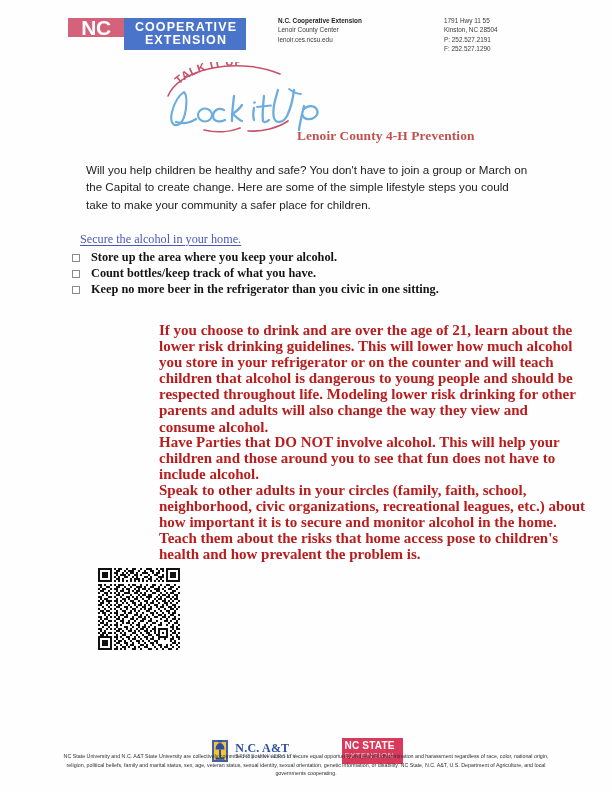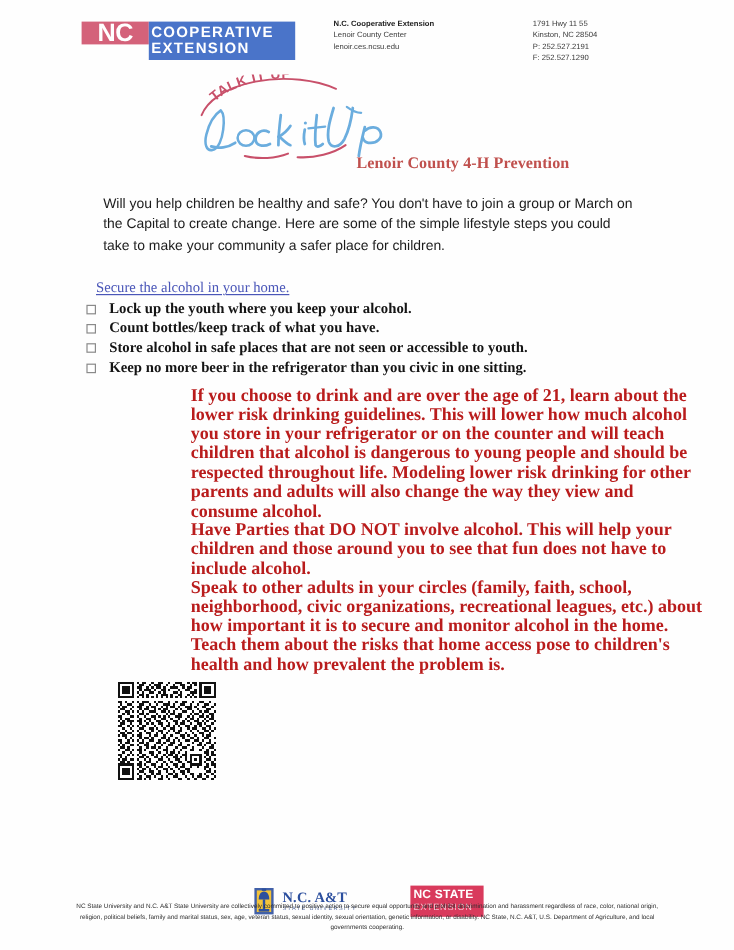--- a/index.html
+++ b/index.html
@@ -42,21 +42,21 @@
     color: #ffffff;
     font-family: "Liberation Sans", sans-serif;
     font-weight: bold;
     font-size: 21px;
     letter-spacing: -0.5px;
   }
   .nc-logo-right {
     flex: 1; height: 32px;
     background: #4a74c9;
     display: flex; flex-direction: column;
-    justify-content: center;
+    align-items: center; justify-content: center;
     padding-left: 2px;
   }
   .nc-logo-right span {
     color: #ffffff;
     font-weight: bold;
     font-size: 12.5px;
     letter-spacing: 1.1px;
     line-height: 13px;
   }
 
@@ -321,29 +321,25 @@
 
   <div class="doc-title">Lenoir County 4-H Prevention</div>
 
   <div class="intro">Will you help children be healthy and safe? You don't have to join a group or March on the Capital to create change. Here are some of the simple lifestyle steps you could take to make your community a safer place for children.</div>
 
   <div class="secure-head">Secure the alcohol in your home.</div>
 
   <div class="checklist">
     <div class="check-row">
       <span class="check-box"></span>
-      <span class="check-label">Lock up the youth where you keep your alcohol.</span>
+      <span class="check-label">Store up the area where you keep your alcohol.</span>
     </div>
     <div class="check-row">
       <span class="check-box"></span>
       <span class="check-label">Count bottles/keep track of what you have.</span>
-    </div>
-    <div class="check-row">
-      <span class="check-box"></span>
-      <span class="check-label">Store alcohol in safe places that are not seen or accessible to youth.</span>
     </div>
     <div class="check-row">
       <span class="check-box"></span>
       <span class="check-label">Keep no more beer in the refrigerator than you civic in one sitting.</span>
     </div>
   </div>
 
   <div class="blue-block bp1">If you choose to drink and are over the age of 21, learn about the lower risk drinking guidelines. This will lower how much alcohol you store in your refrigerator or on the counter and will teach children that alcohol is dangerous to young people and should be respected throughout life. Modeling lower risk drinking for other parents and adults will also change the way they view and consume alcohol.</div>
   <div class="blue-block bp3">Speak to other adults in your circles (family, faith, school, neighborhood, civic organizations, recreational leagues, etc.) about how important it is to secure and monitor alcohol in the home. Teach them about the risks that home access pose to children's health and how prevalent the problem is.</div>
   <div class="blue-block bp2">Have Parties that DO NOT involve alcohol. This will help your children and those around you to see that fun does not have to include alcohol.</div>

